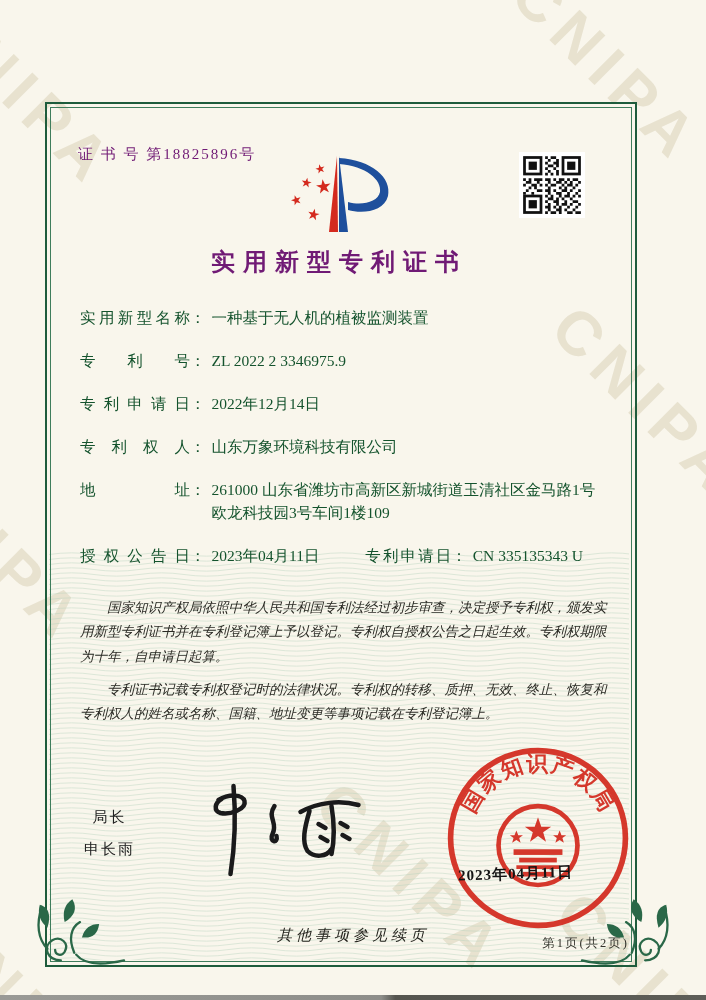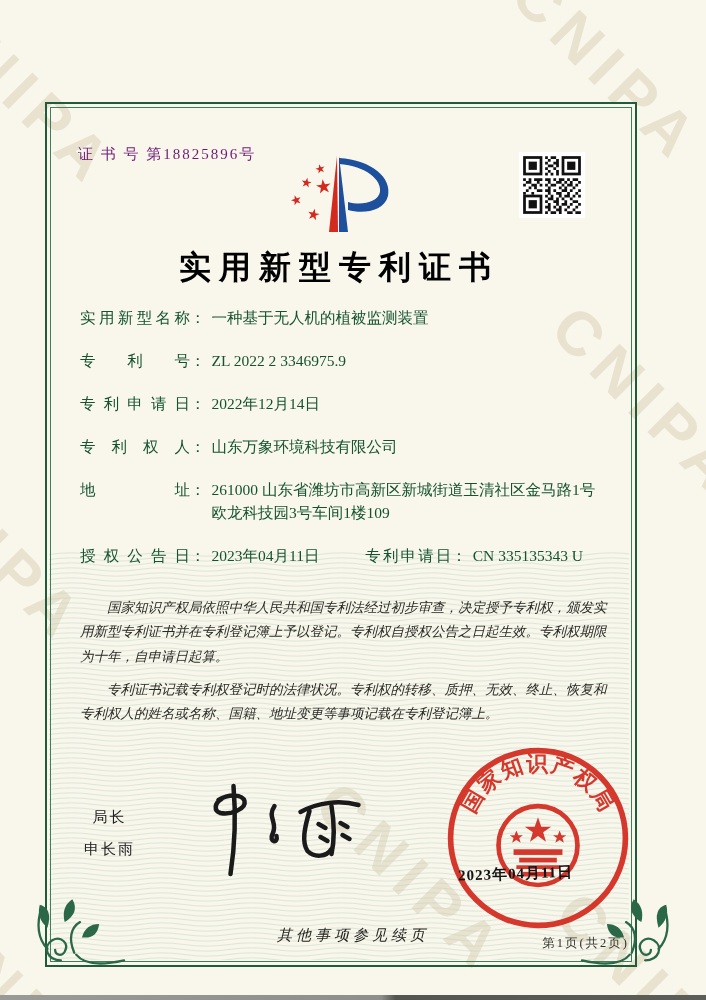--- a/index.html
+++ b/index.html
@@ -16,21 +16,21 @@
          border:2.5px solid #1e5c3c;z-index:2;}
   .frame-inner{position:absolute;left:3px;top:3px;right:3px;bottom:3px;border:1px solid #3f7d5c;}
   .waves{position:absolute;left:49px;top:552px;z-index:1;}
 
   .cert-no{position:absolute;left:78px;top:145px;font-size:15px;letter-spacing:2px;color:#701a75;z-index:3;}
 
   .logo{position:absolute;left:286px;top:148px;width:130px;height:92px;z-index:3;}
   .qr{position:absolute;left:518px;top:152px;width:68px;height:66px;z-index:3;}
 
   .title{position:absolute;left:45px;top:246px;width:588px;margin:0;text-align:center;
-         font-size:32px;font-weight:bold;letter-spacing:8px;color:#000000;z-index:3;}
+         font-size:24px;font-weight:bold;letter-spacing:8px;color:#701a75;z-index:3;}
 
   .fields{position:absolute;left:80px;top:306px;width:545px;z-index:3;color:#14532d;font-size:15.5px;}
   .frow{margin-bottom:20px;line-height:23px;}
   .flabel{display:inline-block;width:110px;text-align:justify;text-align-last:justify;vertical-align:top;}
   .fcolon{display:inline-block;vertical-align:top;margin-right:6px;}
   .fvalue{display:inline-block;vertical-align:top;max-width:400px;}
   .addr-val{display:inline-block;vertical-align:top;}
   .lastrow{display:flex;}
   .grant-no-group{margin-left:auto;padding-right:42px;white-space:nowrap;}
   .grant-no-group .flabel{width:86px;}

